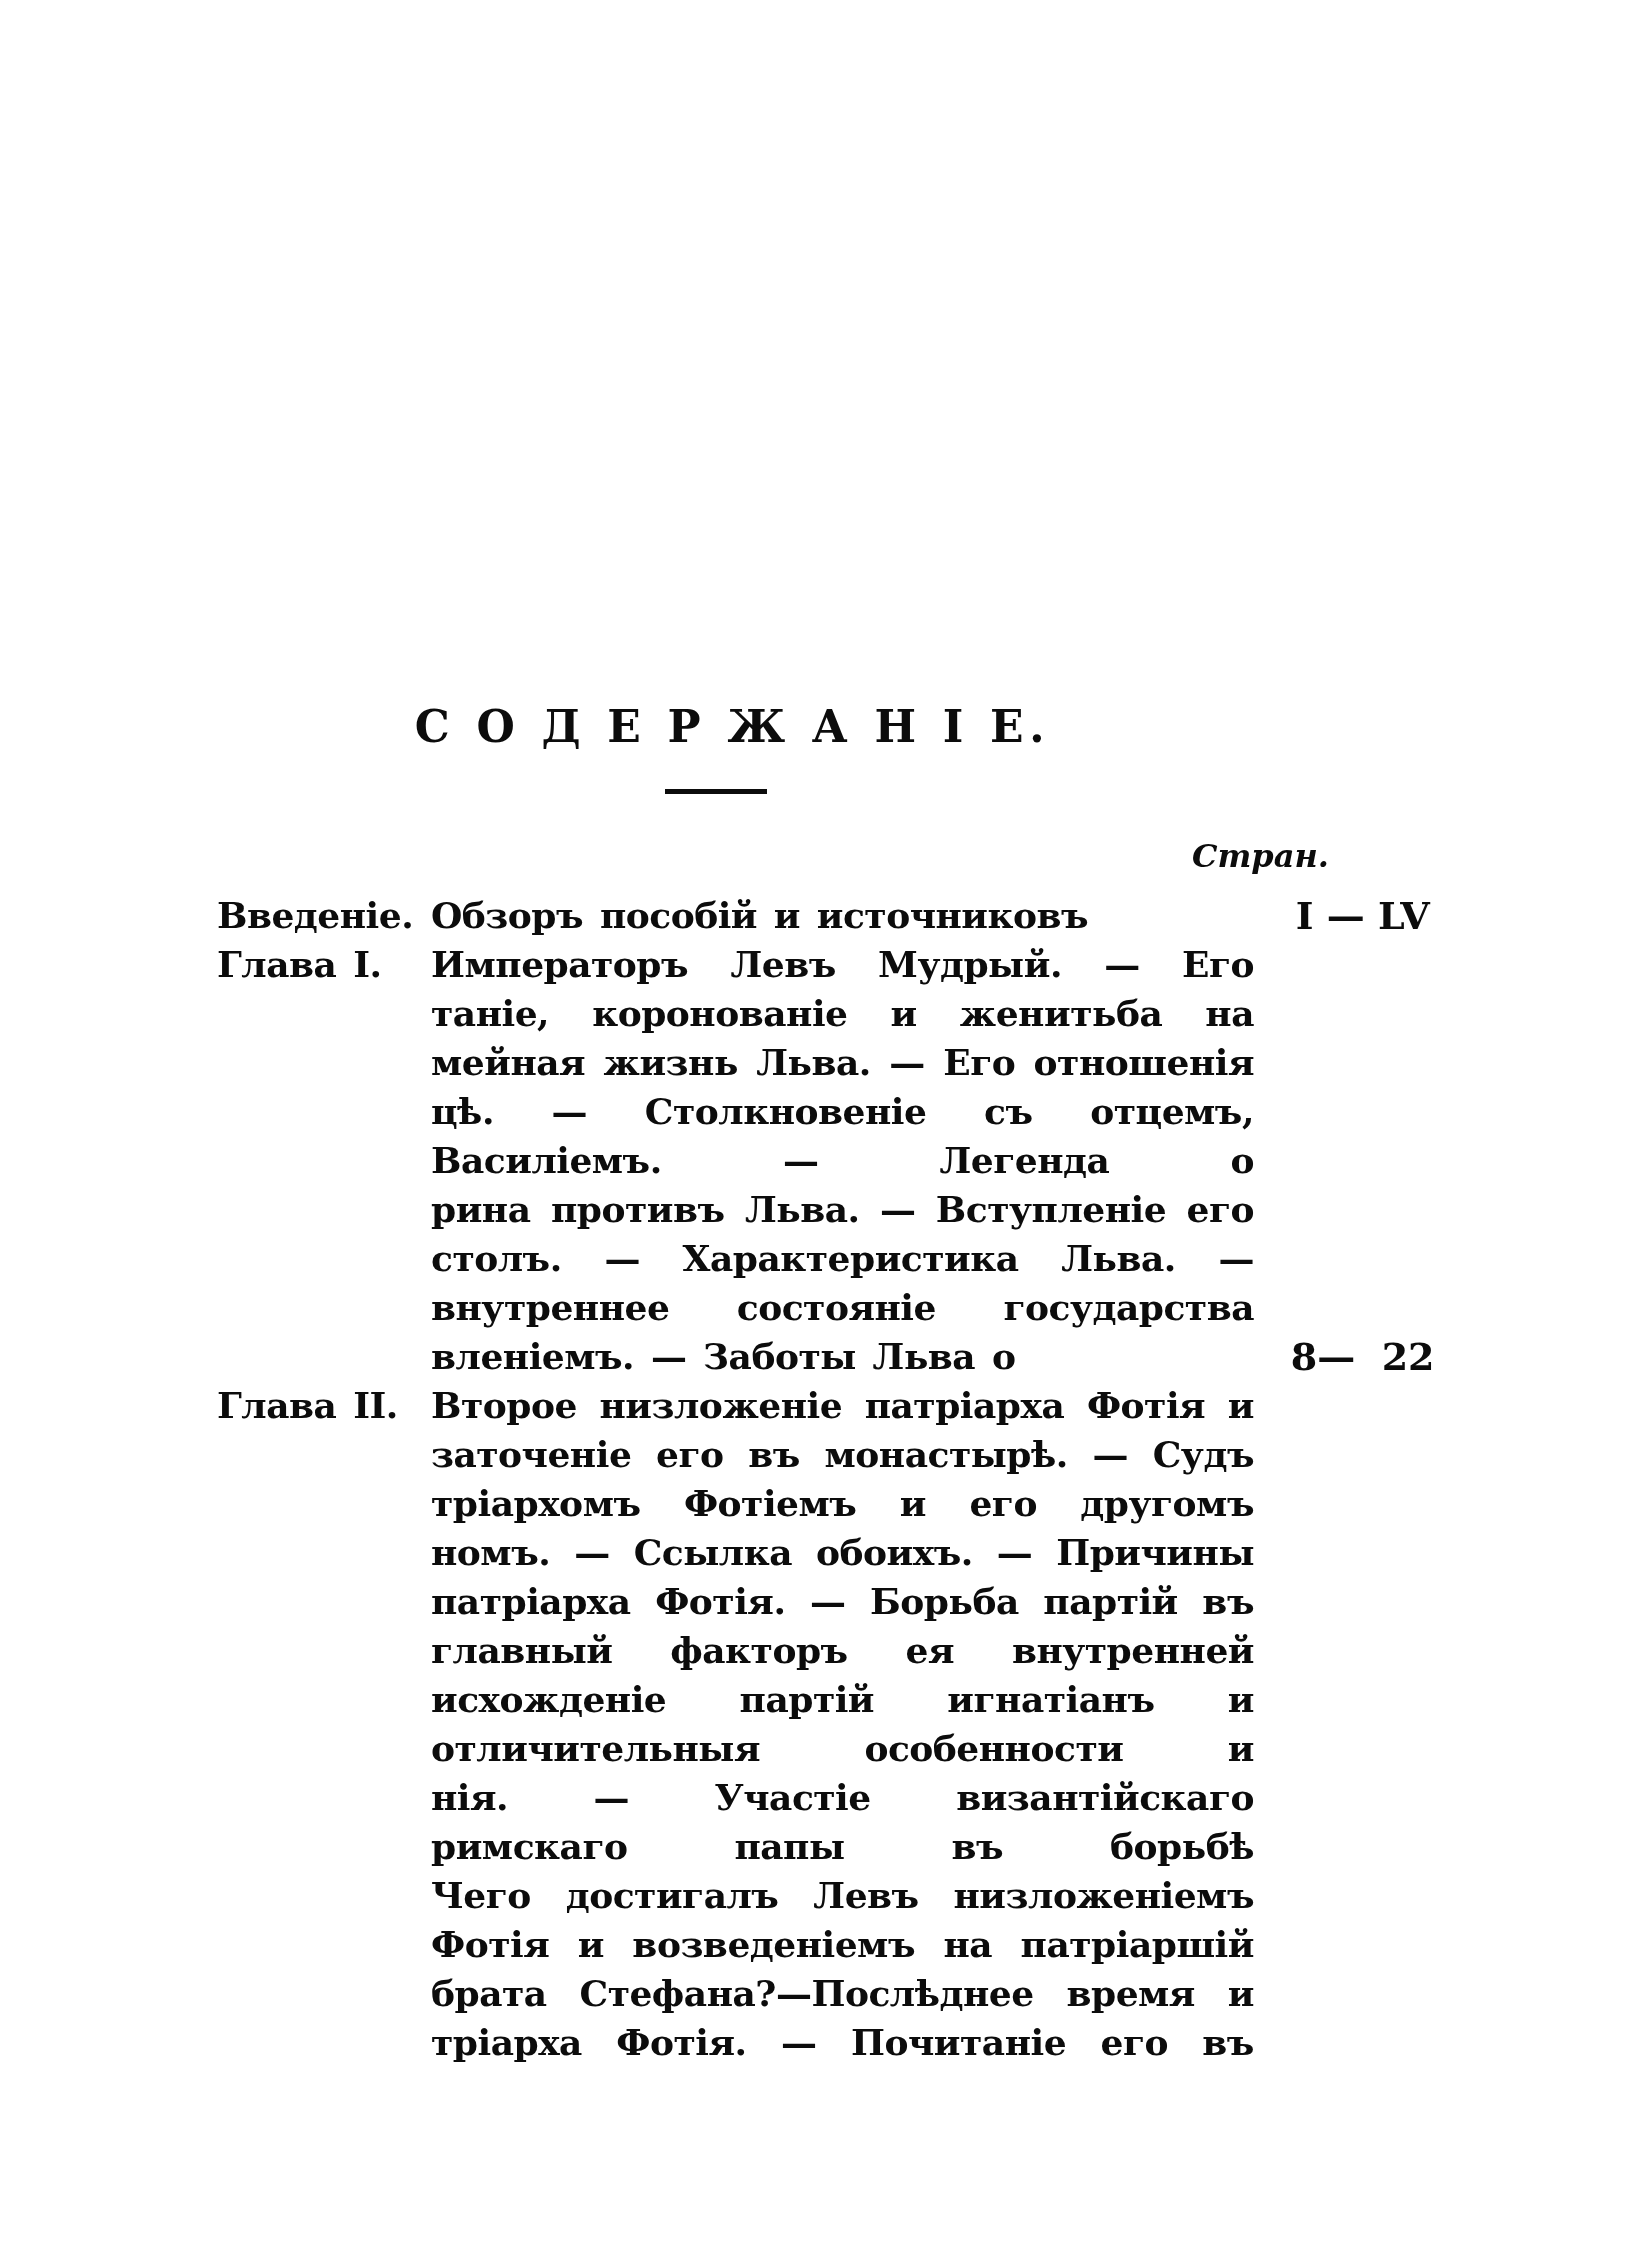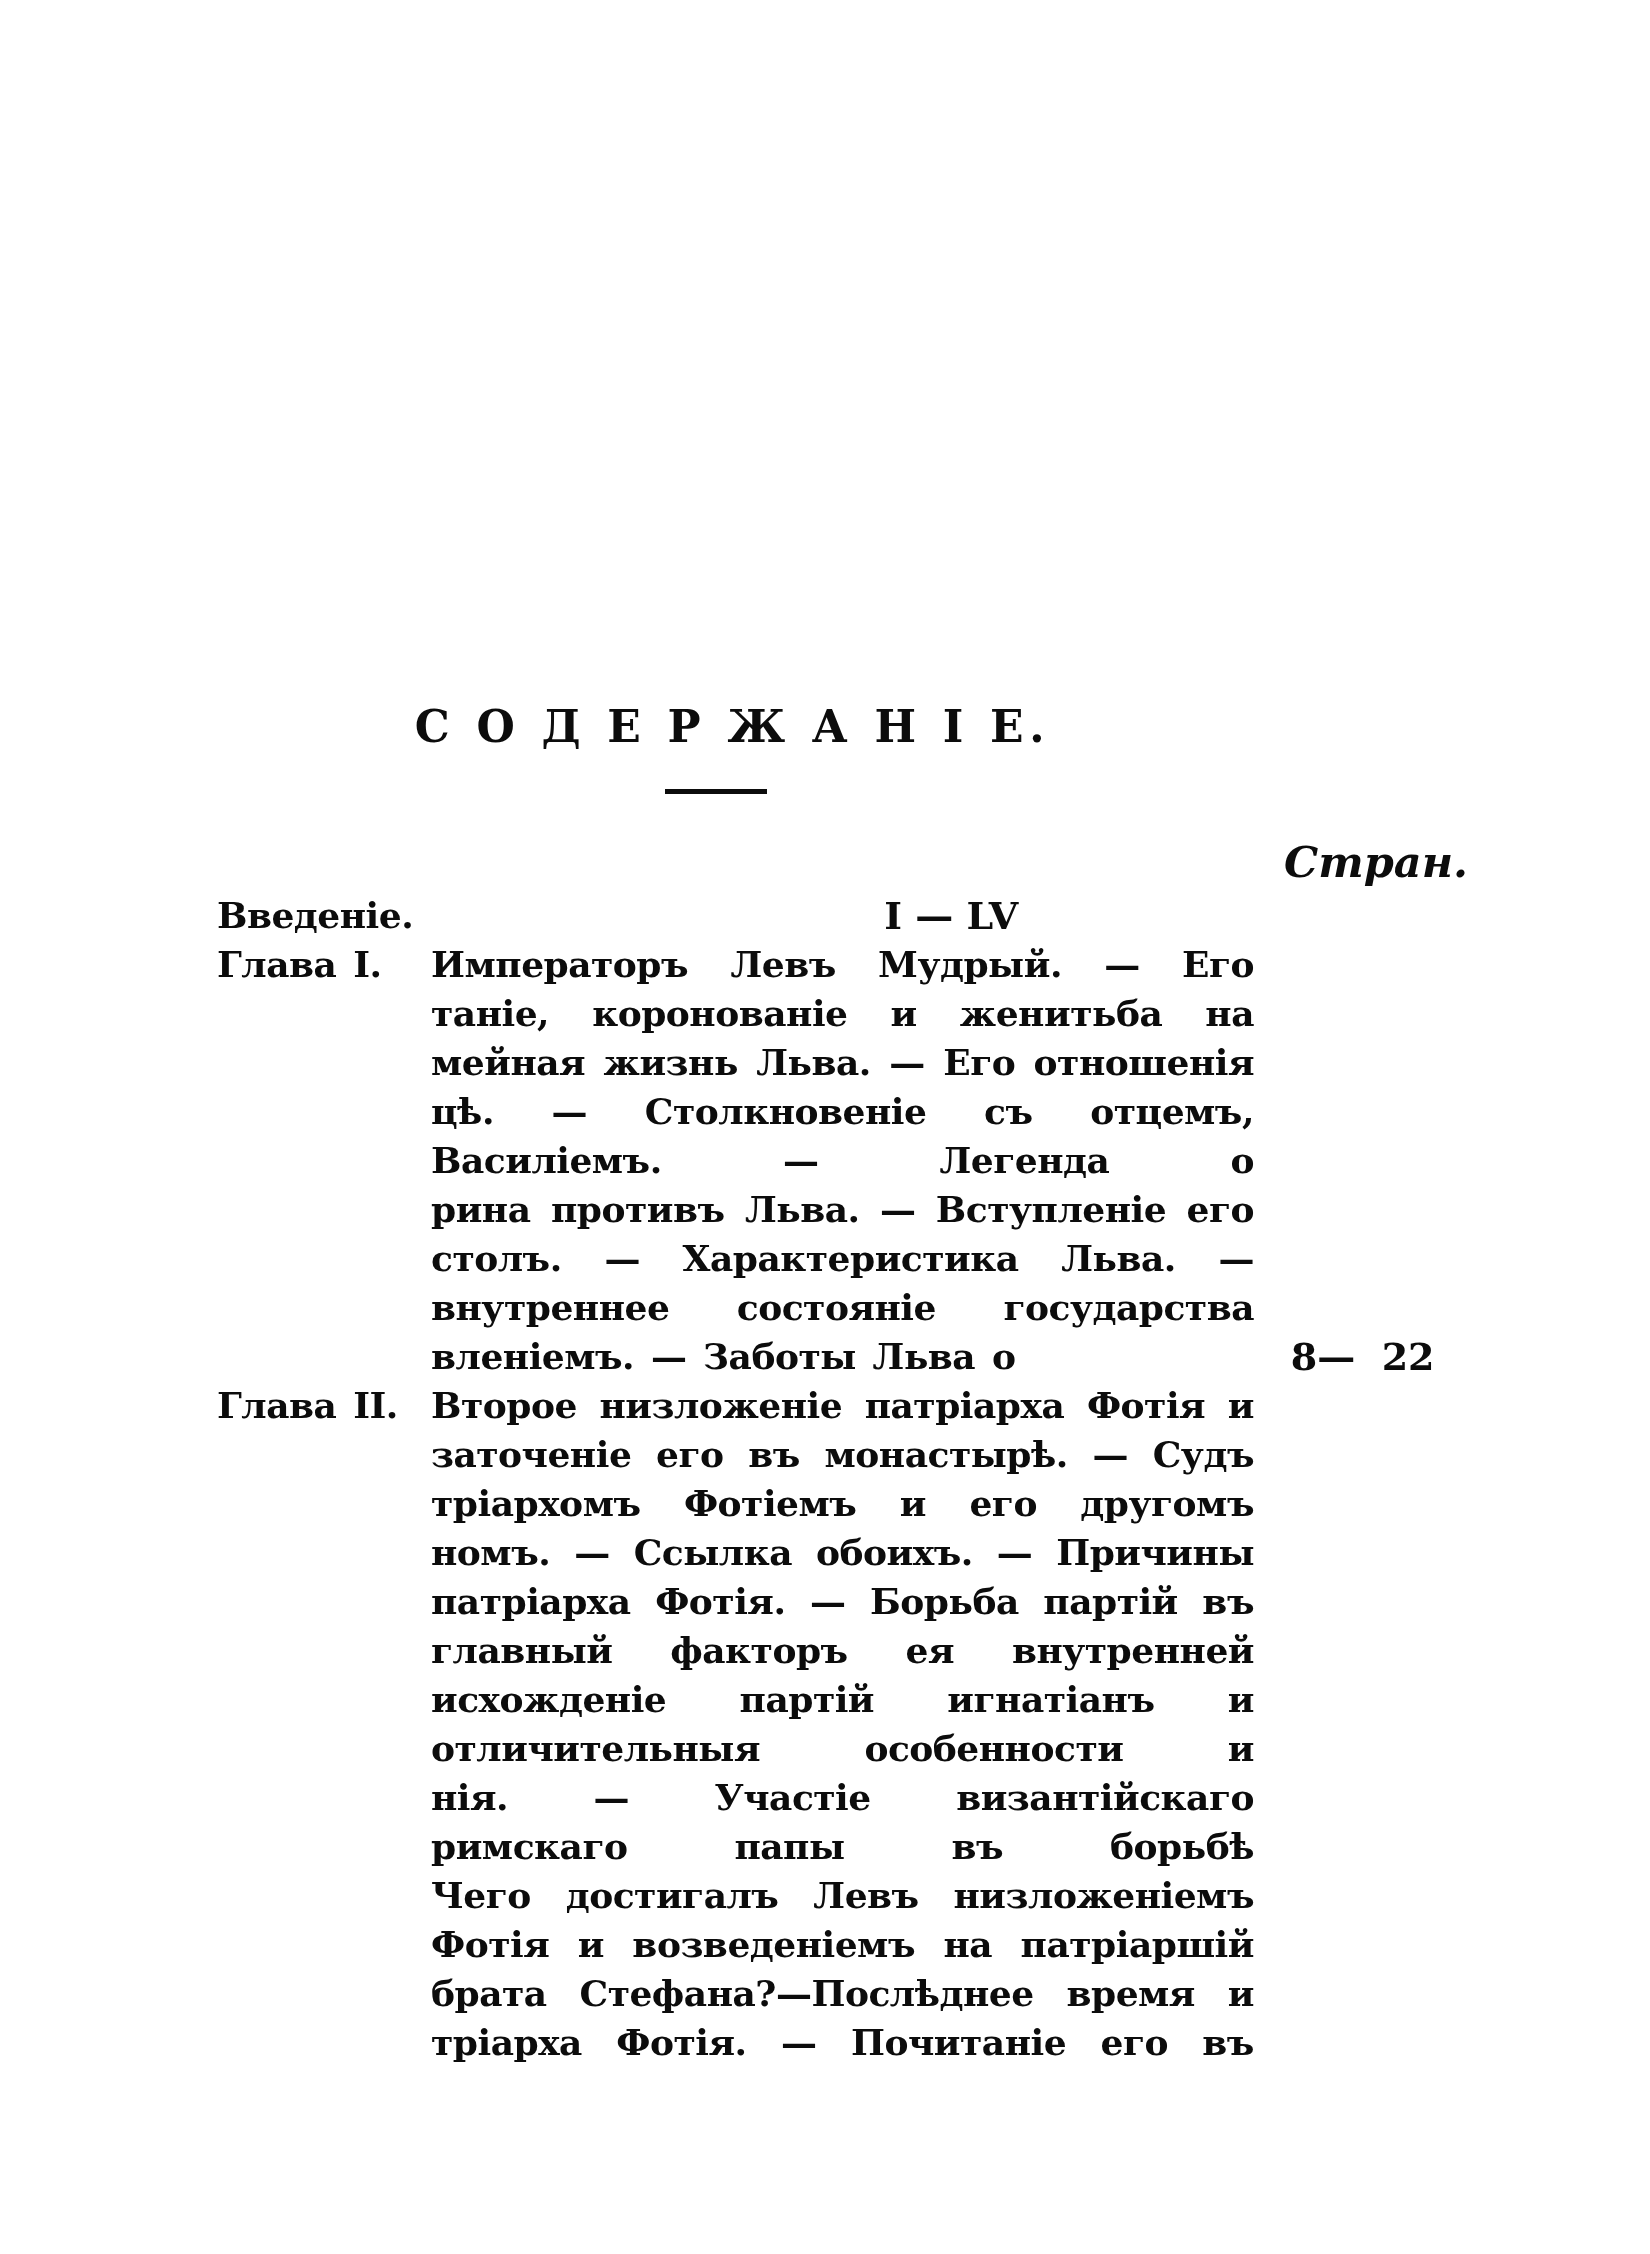--- a/index.html
+++ b/index.html
@@ -31,24 +31,24 @@
     left: 665px;
     width: 102px;
     height: 4.7px;
     background: #0c0c0c;
   }
   .pages-header {
     position: absolute;
     top: 837px;
     left: 1192px;
     width: 276px;
-    text-align: right;
+    text-align: left;
     font-style: italic;
     font-weight: 700;
-    font-size: 43px;
+    font-size: 32px;
     line-height: 1.2;
   }
   .toc {
     position: absolute;
     top: 891px;
     left: 217px;
     width: 1260px;
   }
   .line {
     display: flex;
@@ -76,20 +76,21 @@
 </head>
 <body>
 
 <div class="page">
   <h1 class="title">С О Д Е Р Ж А Н І Е.</h1>
   <div class="rule"></div>
   <div class="pages-header">Стран.</div>
   <div class="toc" id="toc">
       <div class="line">
         <span class="lbl">Введеніе.</span>
+        <span class="txt">Обзоръ пособій и источниковъ</span>
         <span class="pgs">I — LV</span>
       </div>
       <div class="line">
         <span class="lbl">Глава I.</span>
         <span class="txt just">Императоръ Левъ Мудрый. — Его рожденіе, воспита-</span>
         <span class="pgs"></span>
       </div>
       <div class="line">
         <span class="lbl"></span>
         <span class="txt just">таніе, коронованіе и женитьба на Ѳеофано. — Се-</span>

